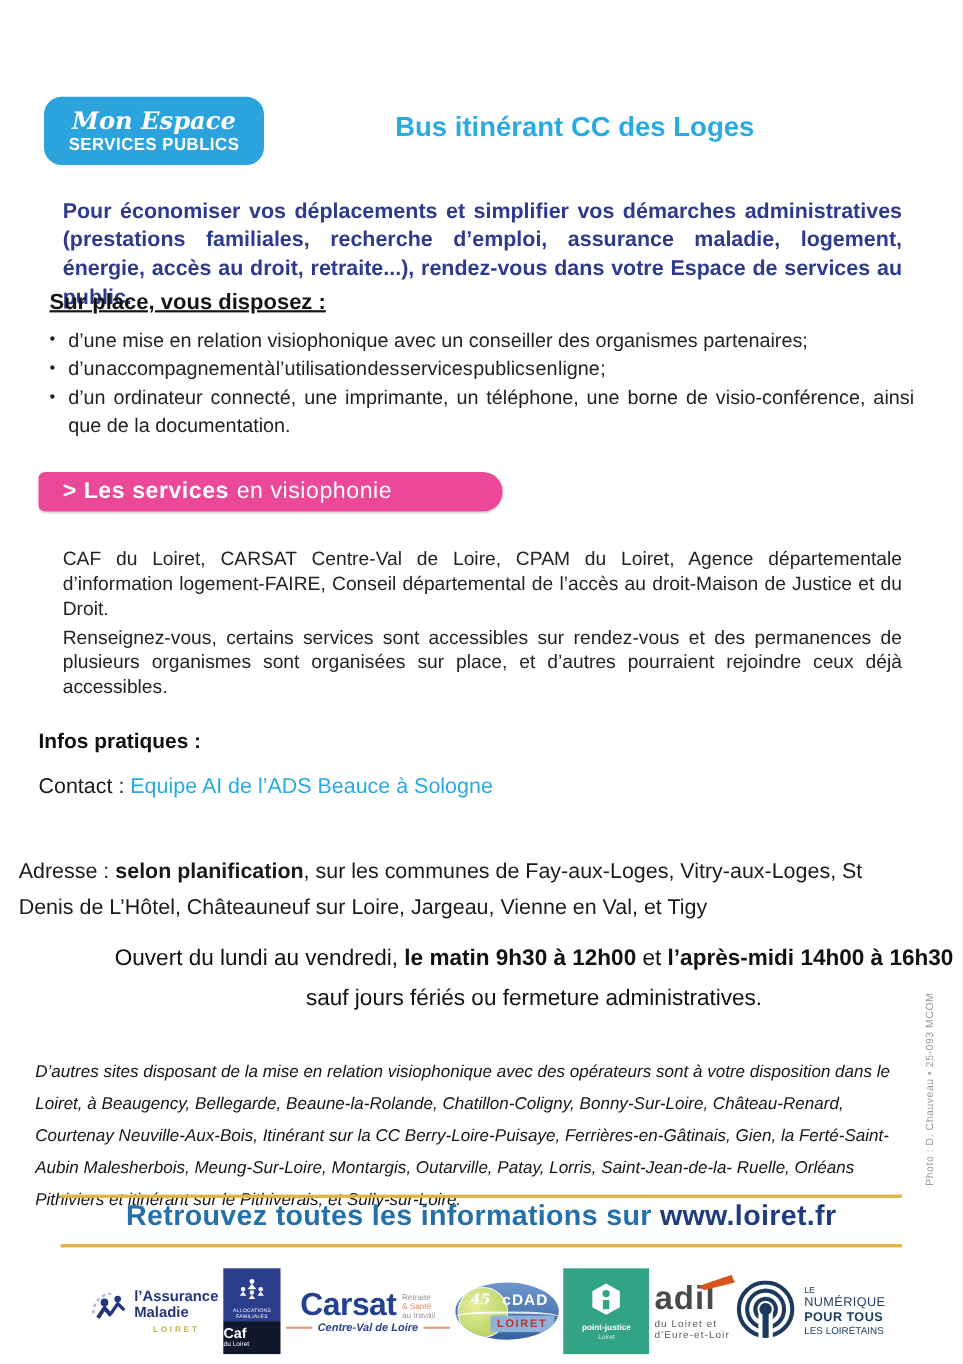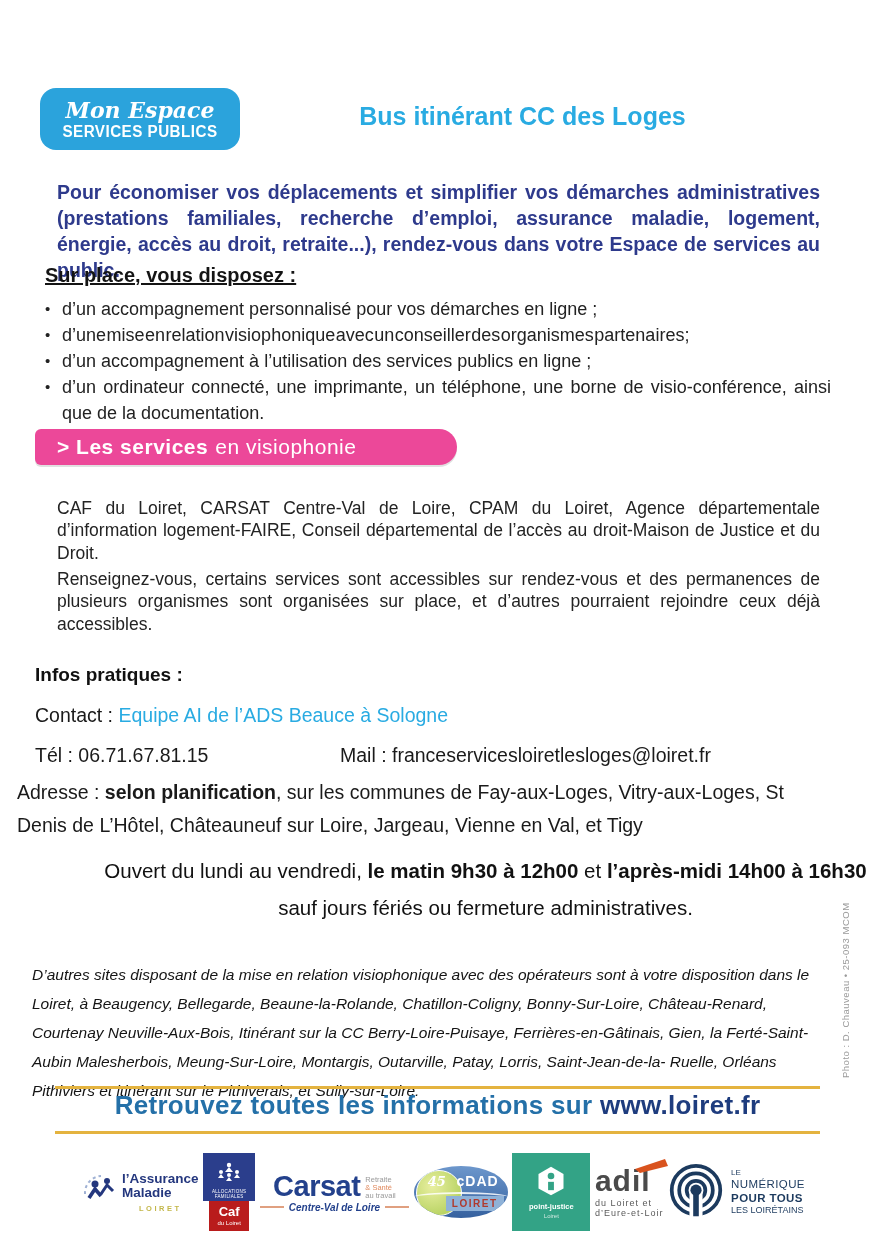--- a/index.html
+++ b/index.html
@@ -89,21 +89,21 @@
   .pt{display:flex;align-items:center;}
   
   .am{gap:2px;}
   .am-text{display:flex;flex-direction:column;align-items:center;}
   .am-name{color:#24377E;font-weight:bold;font-size:13.5px;line-height:14px;text-align:left;width:100%;}
   .am-region{color:#C3B74A;font-size:7.5px;letter-spacing:2.5px;margin-top:4px;font-weight:bold;}
   
   .caf{flex-direction:column;width:52px;}
   .caf-top{width:52px;height:46px;background:#2B3E8C;display:flex;flex-direction:column;align-items:center;justify-content:flex-end;padding-bottom:2px;}
   .caf-alloc{color:#fff;font-size:4.5px;text-align:center;line-height:5px;letter-spacing:.3px;}
-  .caf-bottom{width:40px;height:30px;background:#b91c1c;color:#fff;text-align:center;line-height:1;}
+  .caf-bottom{width:52px;height:30px;background:#0f172a;color:#fff;text-align:left;line-height:1;}
   .caf-name{font-weight:bold;font-size:13px;margin-top:4px;}
   .caf-sub{font-size:6px;margin-top:2px;}
   
   .carsat{flex-direction:column;}
   .carsat-row{display:flex;align-items:flex-start;gap:5px;}
   .carsat-name{color:#23418C;font-weight:bold;font-size:29px;line-height:28px;letter-spacing:-.5px;}
   .carsat-tags{display:flex;flex-direction:column;font-size:7.5px;line-height:8px;color:#9a9a9a;margin-top:4px;}
   .carsat-tags .t2{color:#E08A5E;}
   .carsat-region{display:flex;align-items:center;gap:5px;color:#23418C;font-style:italic;font-size:10px;font-weight:bold;margin-top:2px;}
   .carsat-dash{width:24px;height:2px;background:#E0A080;}
@@ -141,41 +141,36 @@
   <div class="logo-box">
     <div class="logo-script">Mon Espace</div>
     <div class="logo-caps">SERVICES PUBLICS</div>
   </div>
   <div class="doc-title">Bus itinérant CC des Loges</div>
 
   <p class="intro">Pour économiser vos déplacements et simplifier vos démarches administratives (prestations familiales, recherche d’emploi, assurance maladie, logement, énergie, accès au droit, retraite...), rendez-vous dans votre Espace de services au public.</p>
 
   <div class="surplace-heading">Sur place, vous disposez :</div>
   <ul class="bullets">
-    <li>d’un accompagnement personnalisé pour vos démarches en ligne  ;</li>
     <li>d’une mise en relation visiophonique avec un conseiller des organismes partenaires;</li>
     <li>d’un accompagnement à l’utilisation des services publics en ligne ;</li>
     <li>d’un ordinateur connecté, une imprimante, un téléphone, une borne de visio-conférence, ainsi que de la documentation.</li>
   </ul>
 
   <div class="services-banner">
     <span class="b">&gt; Les services</span>
     <span>en visiophonie</span>
   </div>
 
   <p class="svc-p svc-p1">CAF du Loiret, CARSAT Centre-Val de Loire, CPAM du Loiret, Agence départementale d’information logement-FAIRE, Conseil départemental de l’accès au droit-Maison de Justice et du Droit.</p>
   <p class="svc-p svc-p2">Renseignez-vous, certains services sont accessibles sur rendez-vous et des permanences de plusieurs organismes sont organisées sur place, et d’autres pourraient rejoindre ceux déjà accessibles.</p>
 
   <div class="infos-heading">Infos pratiques :</div>
   <div class="contact-row">
     <span>Contact : </span><span class="contact-link">Equipe AI de l’ADS Beauce à Sologne</span>
-  </div>
-  <div class="telmail-row">
-    <span>Tél : 06.71.67.81.15</span>
-    <span class="mail">Mail : franceservicesloiretlesloges@loiret.fr</span>
   </div>
   <div class="adresse">
     <span>Adresse : </span><span class="b">selon planification</span><span>, sur les communes de Fay-aux-Loges, Vitry-aux-Loges, St Denis de L’Hôtel, Châteauneuf sur Loire, Jargeau, Vienne en Val, et Tigy</span>
   </div>
 
   <div class="hours">
     <div><span>Ouvert du lundi au vendredi, </span><span class="b">le matin 9h30 à 12h00</span><span> et </span><span class="b">l’après-midi 14h00 à 16h30</span></div>
     <div>sauf jours fériés ou fermeture administratives.</div>
   </div>
 

